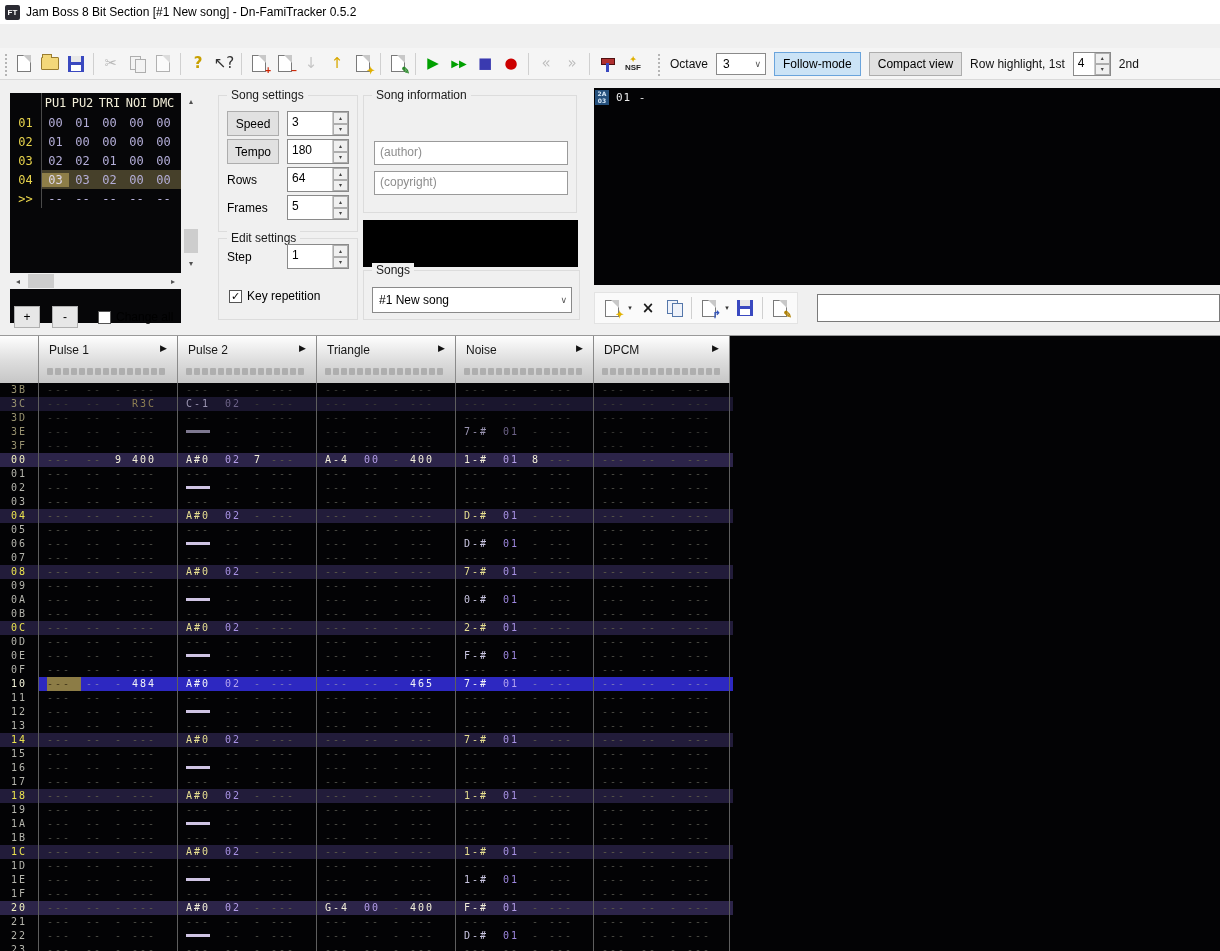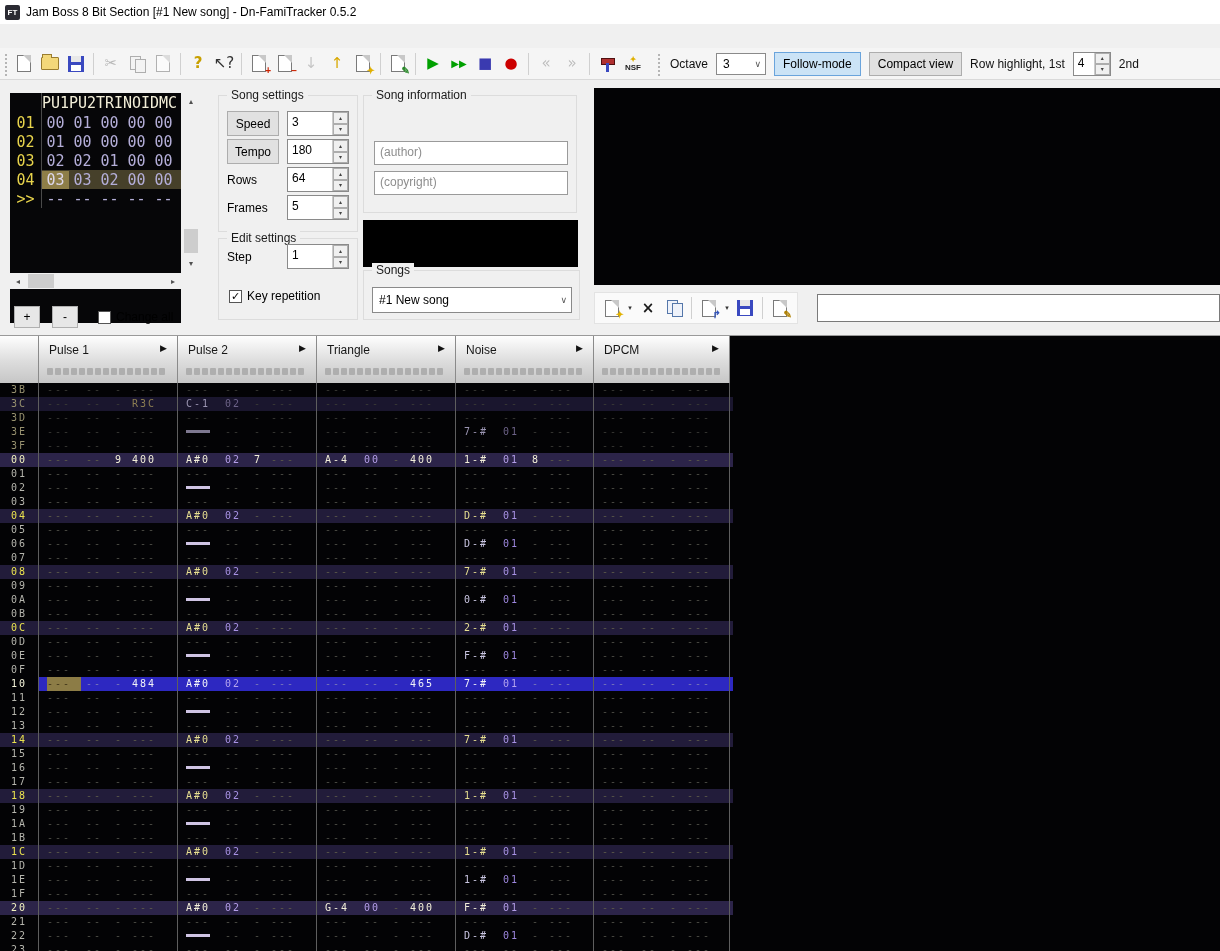--- a/index.html
+++ b/index.html
@@ -49,21 +49,21 @@
   .spin .val { flex:1; padding:3px 4px; font-size:12px; }
   .spin .arrows { width:16px; display:flex; flex-direction:column; border-left:1px solid #ccc; }
   .spin .arrows div { flex:1; background:#f0f0f0; border:1px solid #adadad; color:#444; font-size:6px; line-height:1;
     display:flex; align-items:center; justify-content:center; font-family:"DejaVu Sans", sans-serif; }
   
   #controlpanel { position:absolute; left:0; top:80px; width:1220px; height:250px; background:#f0f0f0; }
   .groupbox { position:absolute; border:1px solid #dcdcdc; }
   .groupbox > .gtitle { position:absolute; top:-8px; left:8px; background:#f0f0f0; padding:0 4px; color:#1a1a1a; }
   
   #frame-grid { position:absolute; left:10px; top:13px; width:171px; height:230px; background:#060608; overflow:hidden;
-    font-family:"DejaVu Sans Mono", monospace; font-size:15px; }
+    font-family:"DejaVu Sans Mono", monospace; font-size:12px; }
   .fhead { display:flex; height:20px; align-items:center; color:#f2eed8; }
   .frow { display:flex; height:19px; align-items:center; }
   .fcell-label { width:32px; text-align:center; color:#e8d44c; border-right:1px solid #4a4a4a; align-self:stretch; display:flex; align-items:center; justify-content:center; }
   .fcell { width:27px; text-align:center; color:#b4aed8; }
   .fhead .fcell { color:#f2eed8; }
   .frow.fsel { background:#46402a; }
   .frow.fsel .fcell-label { background:#060608; }
   .fcell.fcur { background:#8e7e48; color:#ded8ec; }
   .sbar { position:absolute; background:#f0f0f0; }
   .sbtn { position:absolute; background:#f0f0f0; color:#505050; font-size:8px; font-family:"DejaVu Sans", sans-serif;
@@ -385,20 +385,24 @@
 
     <div class="groupbox" style="left:363px;top:190px;width:217px;height:50px;">
       <div class="gtitle">Songs</div>
       <div class="combo" style="position:absolute;left:8px;top:16px;width:200px;height:26px;">
         <span>#1 New song</span>
           <span class="chev">∨</span>
       </div>
     </div>
 
     <div id="inst-list">
+        <div class="inst-item">
+          <div class="chipbadge">2A<br>03</div>
+          <div class="inst-name">01 -</div>
+        </div>
       </div>
     <div id="inst-toolbar">
         <div class="tbtn">
           <div class="i-page"></div>
           <span class="badge" style="color: rgb(224, 176, 0);">✦</span>
         </div>
         <div class="ddarrow">▾</div>
         <div class="tbtn">
           <span class="glyph" style="color: rgb(26, 26, 26); font-weight: bold;">×</span>
         </div>

